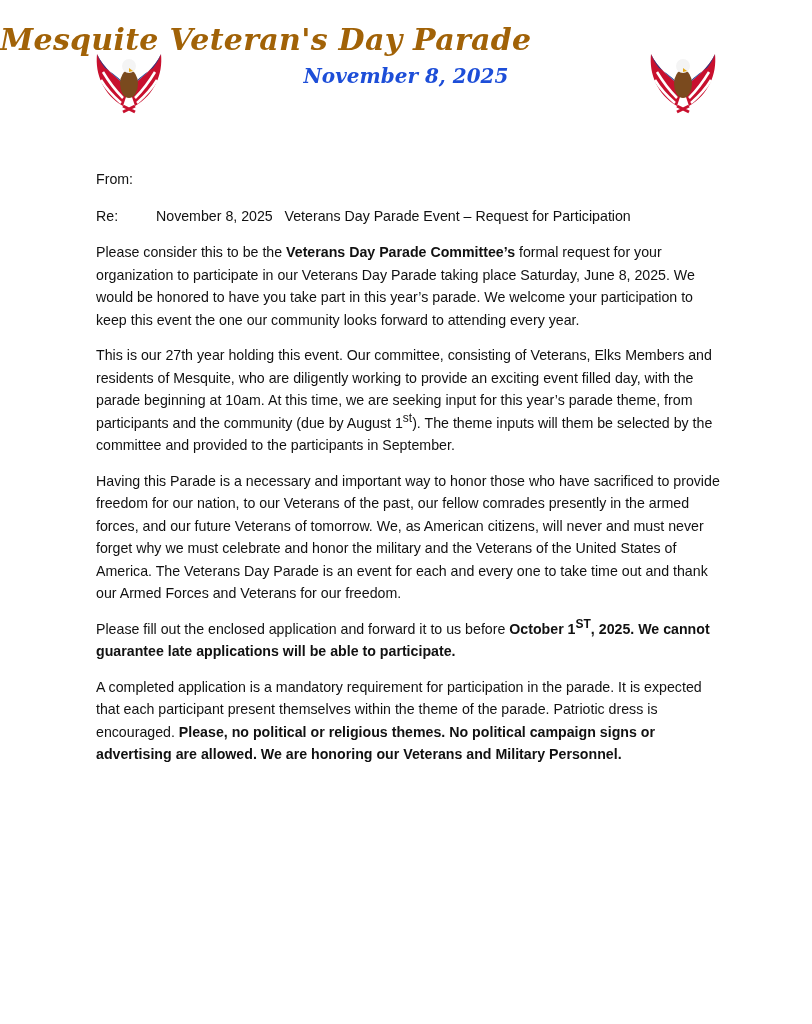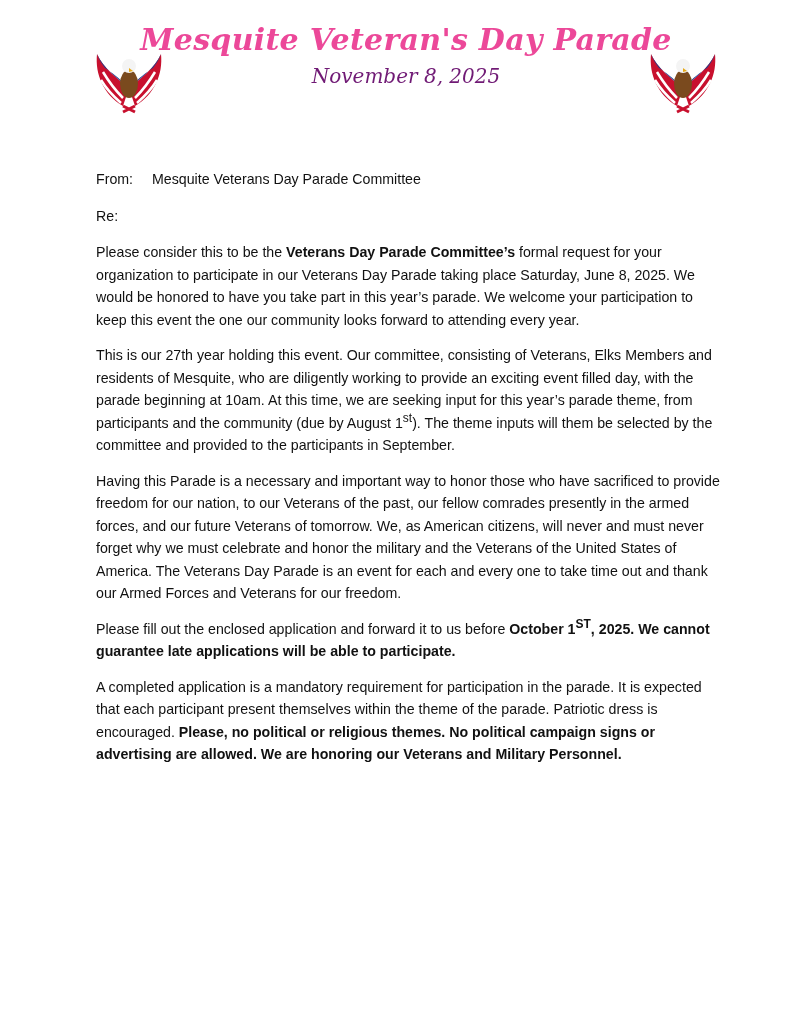--- a/index.html
+++ b/index.html
@@ -1,19 +1,19 @@
 <!DOCTYPE html>
 <html><head>
   <meta charset="utf-8">
   <style>
     html, body { margin: 0; padding: 0; background: #ffffff; }
     body { width: 812px; height: 1024px; position: relative; overflow: hidden; font-family: "Liberation Sans", sans-serif; color: #111; }
     .header { position: absolute; left: 0; top: 0; width: 812px; height: 130px; }
-    .title { position: absolute; left: 0; width: 812px; top: 22px; text-align: center; font-family: "DejaVu Serif", serif; font-style: italic; font-weight: bold; font-size: 30px; color: #ec4899; letter-spacing: 0.3px; }
-    .subtitle { position: absolute; left: 0; width: 812px; top: 64px; text-align: center; font-family: "DejaVu Serif", serif; font-style: italic; font-weight: normal; font-size: 20px; color: #701a75; }
+    .title { position: absolute; left: 0; width: 812px; top: 22px; font-family: "DejaVu Serif", serif; font-style: italic; font-weight: bold; font-size: 30px; color: #a16207; letter-spacing: 0.3px; }
+    .subtitle { position: absolute; left: 0; width: 812px; top: 64px; text-align: center; font-family: "DejaVu Serif", serif; font-style: italic; font-weight: bold; font-size: 20px; color: #1d4ed8; }
     .eagle { position: absolute; top: 48px; width: 72px; height: 68px; }
     .eagle.left { left: 93px; }
     .eagle.right { left: 647px; }
     .body { position: absolute; left: 96px; top: 168px; width: 625px; font-size: 14.2px; line-height: 22.5px; }
     .row { display: flex; margin-bottom: 14px; }
     .row .lbl { width: 56px; }
     .row.re .lbl { width: 60px; }
     p { margin: 0 0 13px 0; }
     b { font-weight: bold; }
     sup { font-size: 12px; line-height: 0; vertical-align: 6px; }
@@ -52,24 +52,24 @@
     <ellipse cx="36" cy="36" rx="9" ry="14" fill="#7a4a1e"></ellipse>
     <circle cx="36" cy="18" r="7" fill="#f4f4f4"></circle>
     <path d="M36 20 l4 3 l-4 1 z" fill="#e6a817"></path>
     <path d="M30 58 L42 64 M42 58 L30 64" stroke="#c8102e" stroke-width="3"></path>
   </svg>
 </div>
 
 <div class="body">
   <div class="row">
     <span class="lbl">From:</span>
-    <span>Mesquite Veterans Day Parade Committee</span>
   </div>
   <div class="row re">
     <span class="lbl">Re:</span>
+    <span style="white-space:pre">November 8, 2025   Veterans Day Parade Event – Request for Participation</span>
   </div>
 
   <p><span>Please consider this to be the </span><b>Veterans Day Parade Committee’s</b><span> formal request for your organization to participate in our Veterans Day Parade taking place Saturday, June 8, 2025. We would be honored to have you take part in this year’s parade. We welcome your participation to keep this event the one our community looks forward to attending every year.</span></p>
 
   <p><span>This is our 27th year holding this event.  Our committee, consisting of Veterans, Elks Members and residents of Mesquite, who are diligently working to provide an exciting event filled day, with the parade beginning at 10am.  At this time, we are seeking input for this year’s parade theme, from participants and the community (due by August 1</span><sup>st</sup><span>). The theme inputs will them be selected by the committee and provided to the participants in September.</span></p>
 
   <p>Having this Parade is a necessary and important way to honor those who have sacrificed to provide freedom for our nation, to our Veterans of the past, our fellow comrades presently in the armed forces, and our future Veterans of tomorrow. We, as American citizens, will never and must never forget why we must celebrate and honor the military and the Veterans of the United States of America. The Veterans Day Parade is an event for each and every one to take time out and thank our Armed Forces and Veterans for our freedom.</p>
 
 
   <p><span>Please fill out the enclosed application and forward it to us before </span><b><span>October 1</span><sup>ST</sup><span>, 2025. We cannot guarantee late applications will be able to participate.</span></b></p>

